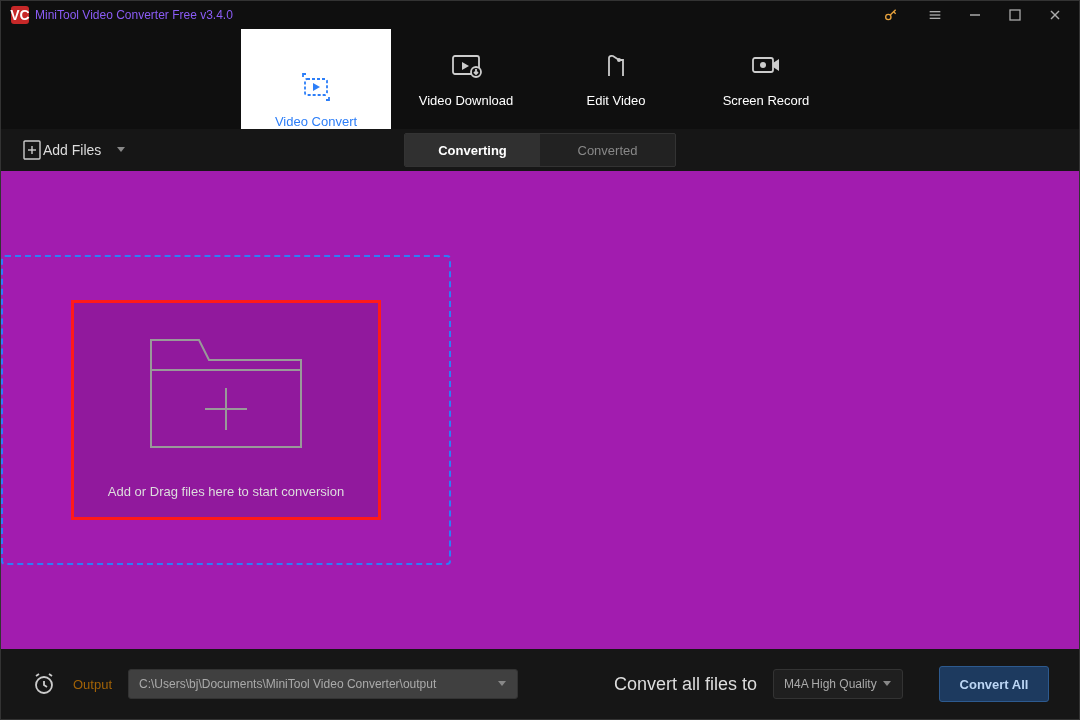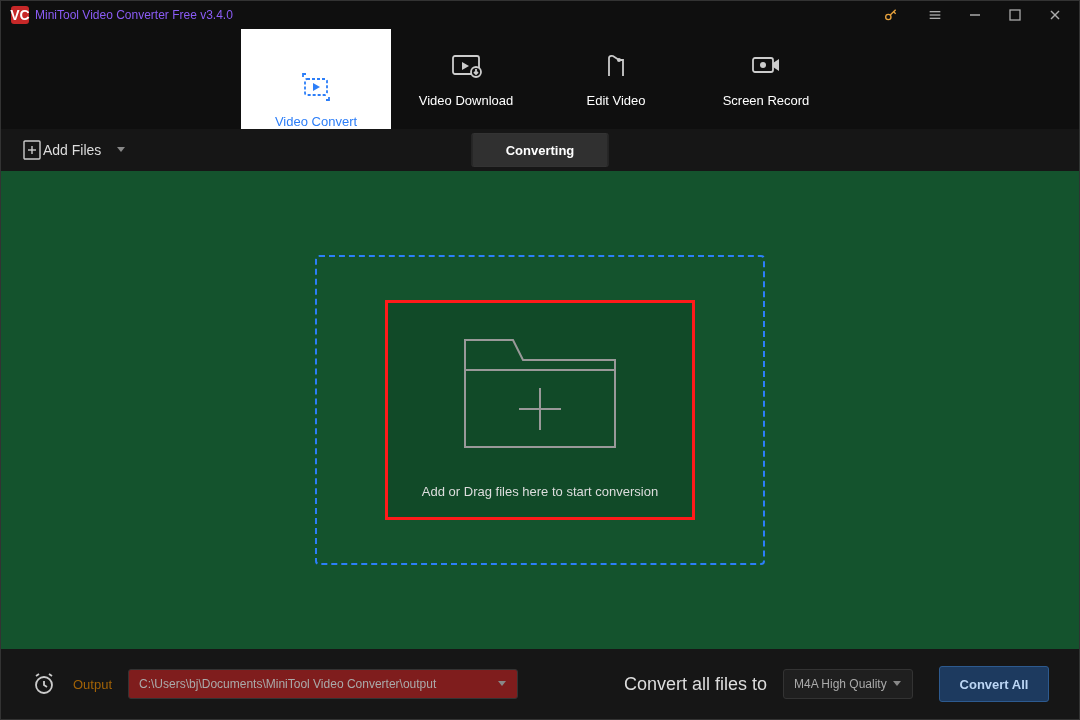--- a/index.html
+++ b/index.html
@@ -26,39 +26,39 @@
 .toolbar { height: 42px; background: #161616; display: flex; align-items: center; padding: 0 20px; position: relative; }
 .add-files-btn { display: flex; align-items: center; gap: 0; cursor: pointer; color: #ddd; }
 .add-files-btn .plus-doc { width: 22px; height: 22px; display:flex; align-items:center; justify-content:center; }
 .add-files-btn .label { font-size: 14px; font-weight: 500; }
 .add-files-btn .chev { margin-left: 14px; color: #888; }
 .segmented { position: absolute; left: 50%; transform: translateX(-50%); display: flex; background: #222; border: 1px solid #333; border-radius: 2px; overflow: hidden; }
 .segmented .seg { width: 135px; height: 32px; display: flex; align-items: center; justify-content: center; font-size: 13px; cursor: pointer; color: #888; }
 .segmented .seg.active { background: #303030; color: #fff; font-weight: 600; }
 
 
-.content { flex: 1; background: #14532d; display: flex; align-items: center; justify-content: center; position: relative; }
+.content { flex: 1; background: #a21caf; display: flex; align-items: center; justify-content: flex-start; position: relative; }
 .drop-outer { width: 450px; height: 310px; border: 2px dashed #2c7ef8; border-radius: 4px; display: flex; align-items: center; justify-content: center; }
 .drop-inner { width: 310px; height: 220px; border: 3px solid #ff1a1a; display: flex; flex-direction: column; align-items: center; justify-content: center; gap: 22px; cursor: pointer; background: rgba(0,0,0,0.1); }
 .drop-inner .folder-icon { display:flex; align-items:center; justify-content:center; }
 .drop-inner .drop-text { font-size: 13px; color: #ddd; text-align: center; }
 
 
 .bottom-bar { height: 70px; background: #161616; display: flex; align-items: center; padding: 0 30px; gap: 16px; }
 .clock-icon { color: #aaa; display:flex; align-items:center; }
 .output-label { font-size: 13px; color: #a16207; }
-.path-select { flex: 0 0 auto; width: 390px; height: 30px; background: #7f1d1d; border: 1px solid #333; border-radius: 3px; display: flex; align-items: center; padding: 0 10px; font-size: 12px; color: #aaa; cursor: pointer; }
+.path-select { flex: 0 0 auto; width: 390px; height: 30px; background: #404040; border: 1px solid #333; border-radius: 3px; display: flex; align-items: center; padding: 0 10px; font-size: 12px; color: #aaa; cursor: pointer; }
 .path-select .path-text { flex: 1; white-space: nowrap; overflow: hidden; text-overflow: ellipsis; }
 .path-select .chev { color: #888; font-size: 10px; margin-left: 6px; }
 .bottom-spacer { flex: 1; }
 .convert-label { font-size: 18px; color: #ddd; }
 .format-select { width: 130px; height: 30px; background: #1f1f1f; border: 1px solid #333; border-radius: 3px; display: flex; align-items: center; padding: 14px 10px; font-size: 12px; color: #aaa; cursor: pointer; }
 .format-select .fmt-text { flex: 1; white-space: nowrap; overflow: hidden; }
 .format-select .chev { color: #888; font-size: 10px; margin-left: 4px; }
-.convert-all-btn { margin-left: 10px; width: 110px; height: 36px; background: #1d3a5f; border: 1px solid #2d5a8f; border-radius: 3px; display: flex; align-items: center; justify-content: center; font-size: 13px; font-weight: 600; color: #bcd6f5; cursor: pointer; }
+.convert-all-btn { margin-left: 20px; width: 110px; height: 36px; background: #1d3a5f; border: 1px solid #2d5a8f; border-radius: 3px; display: flex; align-items: center; justify-content: center; font-size: 13px; font-weight: 600; color: #bcd6f5; cursor: pointer; }
 </style>
 </head>
 <body>
 
 <div class="app">
 
   <div class="title-bar">
     <div class="logo">VC</div>
     <div class="title-text">MiniTool Video Converter Free v3.4.0</div>
     <div class="spacer"></div>
@@ -152,20 +152,21 @@
       </span>
       <span class="label">Add Files</span>
       <span class="chev">
         <svg width="12" height="12" viewBox="0 0 12 12" fill="#888">
             <polygon points="2,4 10,4 6,9"></polygon>
           </svg>
       </span>
     </div>
     <div class="segmented">
       <div class="seg active">Converting</div>
+      <div class="seg">Converted</div>
     </div>
   </div>
 
   <div class="content">
     <div class="drop-outer">
       <div class="drop-inner">
         <div class="folder-icon">
           <svg width="170" height="140" viewBox="0 0 170 140" fill="none" stroke="#999" stroke-width="2">
             <path d="M10 18 L10 125 L160 125 L160 38 L68 38 L58 18 Z"></path>
             <line x1="10" y1="48" x2="160" y2="48"></line>

